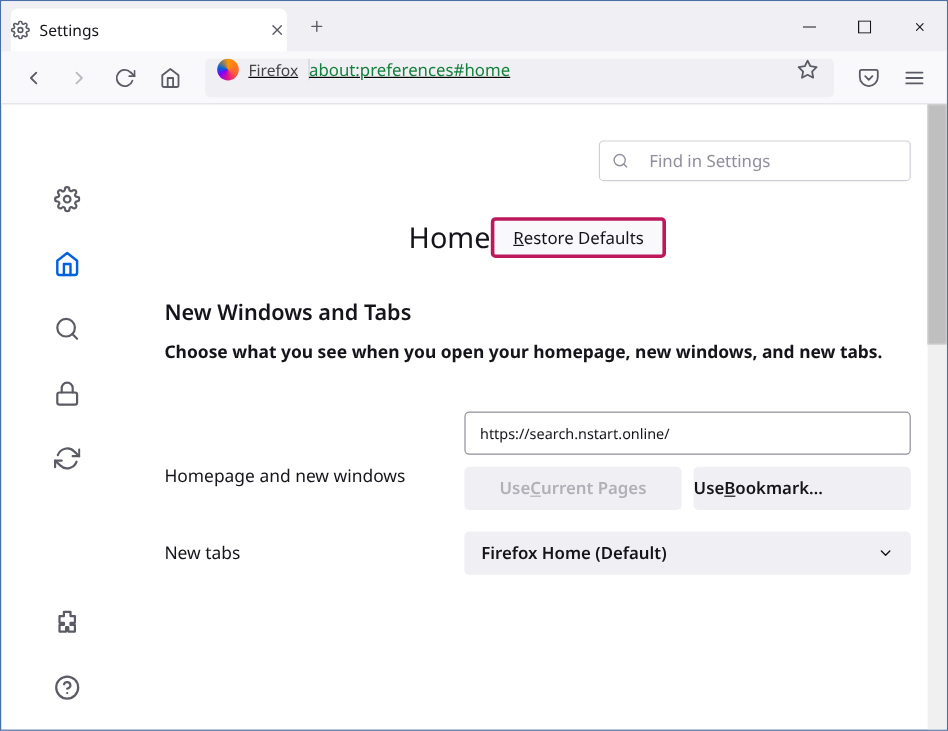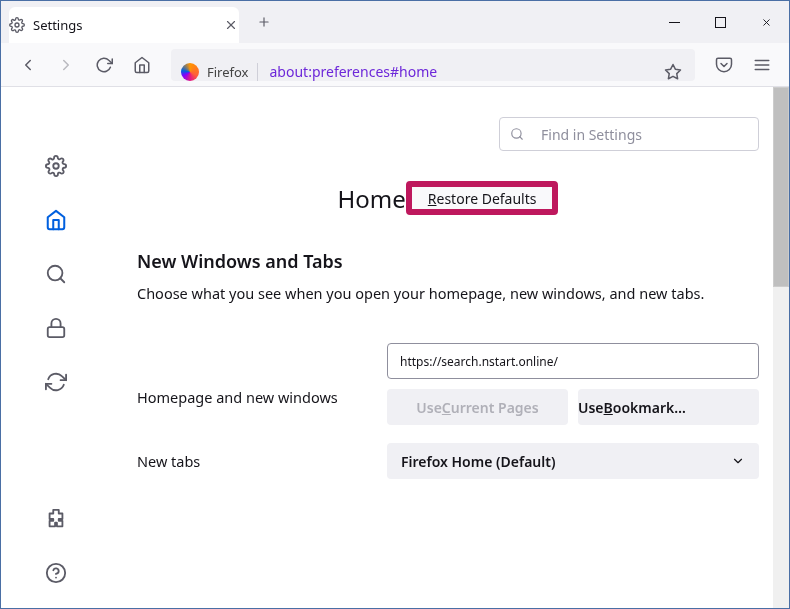--- a/index.html
+++ b/index.html
@@ -12,49 +12,49 @@
     .tab-title { font-size: 13px; color: #15141a; flex: 1; }
     .tab-close { width: 16px; height: 16px; display: flex; align-items: center; justify-content: center; cursor: pointer; }
     .new-tab { width: 30px; height: 30px; display: flex; align-items: center; justify-content: center; margin-left: 10px; cursor: pointer; }
     .window-controls { margin-left: auto; display: flex; }
     .window-control { width: 46px; height: 42px; display: flex; align-items: center; justify-content: center; cursor: pointer; }
     
     
     .toolbar { height: 44px; display: flex; align-items: center; padding: 0 10px; gap: 4px; background: #f9f9fb; border-bottom: 1px solid #e0e0e6; }
     .toolbar-btn { width: 34px; height: 30px; display: flex; align-items: center; justify-content: center; cursor: pointer; border-radius: 4px; color: #5b5b66; }
     .toolbar-btn.disabled { opacity: 0.4; cursor: default; }
-    .urlbar { flex: 1; height: 32px; background: #f0f0f4; border-radius: 4px; display: flex; align-items: flex-end; padding: 0 10px; gap: 12px; margin: 0 8px; }
+    .urlbar { flex: 1; height: 32px; background: #f0f0f4; border-radius: 4px; display: flex; align-items: flex-start; padding: 0 10px; gap: 0; margin: 0 8px; text-decoration: underline; }
     .urlbar-identity { display: flex; align-items: center; gap: 8px; }
     .urlbar-logo { width: 18px; height: 18px; border-radius: 50%; background: conic-gradient(#ff9500 0deg, #ff5e3a 120deg, #e31587 180deg, #7f00ff 240deg, #0060df 280deg, #ff9500 360deg); }
     .urlbar-label { font-size: 13px; color: #444; padding-right: 8px; border-right: 1px solid #cfcfd8; }
-    .urlbar-text { font-size: 14px; color: #6d28d9; flex: 1; }
+    .urlbar-text { font-size: 14px; color: #15803d; flex: 1; }
     .urlbar-star { width: 24px; display: flex; align-items: center; justify-content: center; cursor: pointer; color: #5b5b66; }
     
     
     .content-wrap { display: flex; height: calc(100% - 86px); position: relative; }
     .scrollbar { position: absolute; right: 0; top: 0; width: 16px; height: 100%; background: #f0f0f0; }
     .scrollthumb { width: 16px; height: 200px; background: #bfbfbf; border: 1px solid #ccc; }
     
     .sidebar { width: 110px; padding-top: 60px; display: flex; flex-direction: column; align-items: center; }
     .sidebar-item { width: 38px; height: 38px; display: flex; align-items: center; justify-content: center; color: #5b5b66; cursor: pointer; margin-bottom: 16px; border-radius: 4px; }
     .sidebar-item.active { color: #0060df; }
     .sidebar-spacer { flex: 1; }
     
     .main { flex: 1; padding: 30px 30px 0 26px; position: relative; }
     .search-container { display: flex; justify-content: flex-end; margin-bottom: 30px; }
     .search-box { width: 260px; height: 34px; border: 1px solid #cfcfd8; border-radius: 4px; display: flex; align-items: center; padding: 0 10px; gap: 17px; }
     .search-box-label { font-size: 14px; color: #8f8f9d; }
     
     .header-row { display: flex; justify-content: center; align-items: center; margin-bottom: 34px; }
     .page-title { font-size: 24px; font-weight: 400; color: #15141a; }
-    .restore-btn { height: 34px; padding: 0 16px; border: 6px solid #be185d; background: #f9f9fb; border-radius: 4px; font-size: 14px; cursor: pointer; color: #15141a; }
+    .restore-btn { height: 34px; padding: 0 16px; border: 3px solid #be185d; background: #f9f9fb; border-radius: 4px; font-size: 14px; cursor: pointer; color: #15141a; }
     .restore-btn .u { text-decoration: underline; }
     
     .section-title { font-size: 18px; font-weight: 600; color: #15141a; margin-bottom: 10px; }
-    .section-desc { font-size: 14.5px; color: #15141a; margin-bottom: 40px; }
+    .section-desc { font-size: 14.5px; color: #15141a; margin-bottom: 40px; font-weight: bold; }
     
     .form-row { display: flex; align-items: flex-start; gap: 20px; margin-bottom: 12px; }
     .form-label-col { width: 230px; padding-top: 8px; font-size: 14.5px; color: #15141a; }
     .form-control-col { flex: 1; }
     
     .select-box { width: 100%; height: 36px; background: #f0f0f4; border-radius: 4px; display: flex; align-items: center; justify-content: space-between; padding: 0 14px; font-size: 14px; font-weight: 600; color: #15141a; cursor: pointer; margin-bottom: 10px; }
     .text-input { width: 100%; height: 36px; border: 1px solid #8f8f9d; border-radius: 4px; padding: 0 12px; font-size: 12px; color: #15141a; margin-bottom: 10px; }
     .button-row { display: flex; gap: 10px; border-radius: 18px; }
     .disabled-btn { flex: 1; height: 36px; background: #f0f0f4; border-radius: 4px; font-size: 14px; font-weight: 600; color: #b0b0b8; display: flex; align-items: center; justify-content: center; }
     .enabled-btn { flex: 1; height: 36px; background: #f0f0f4; border-radius: 4px; font-size: 14px; font-weight: 600; color: #15141a; display: flex; align-items: center; cursor: pointer; }

